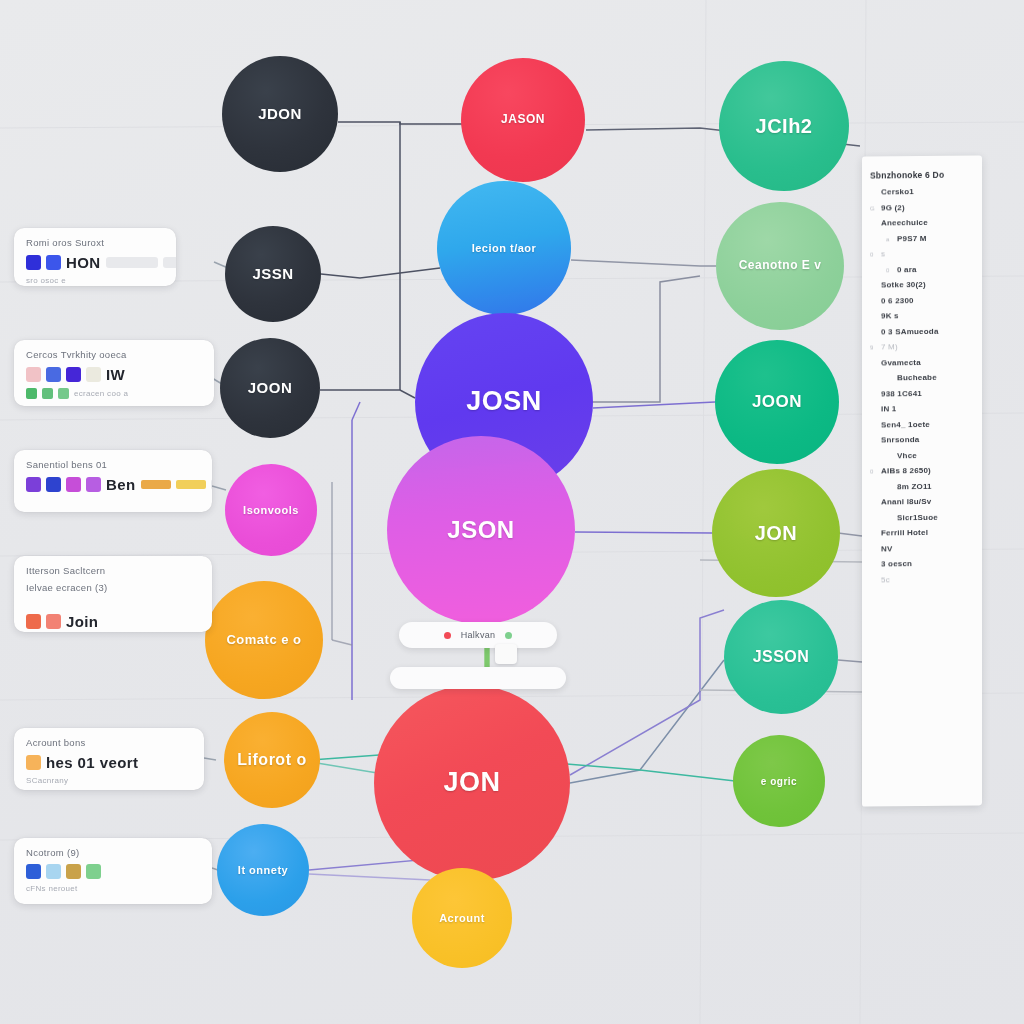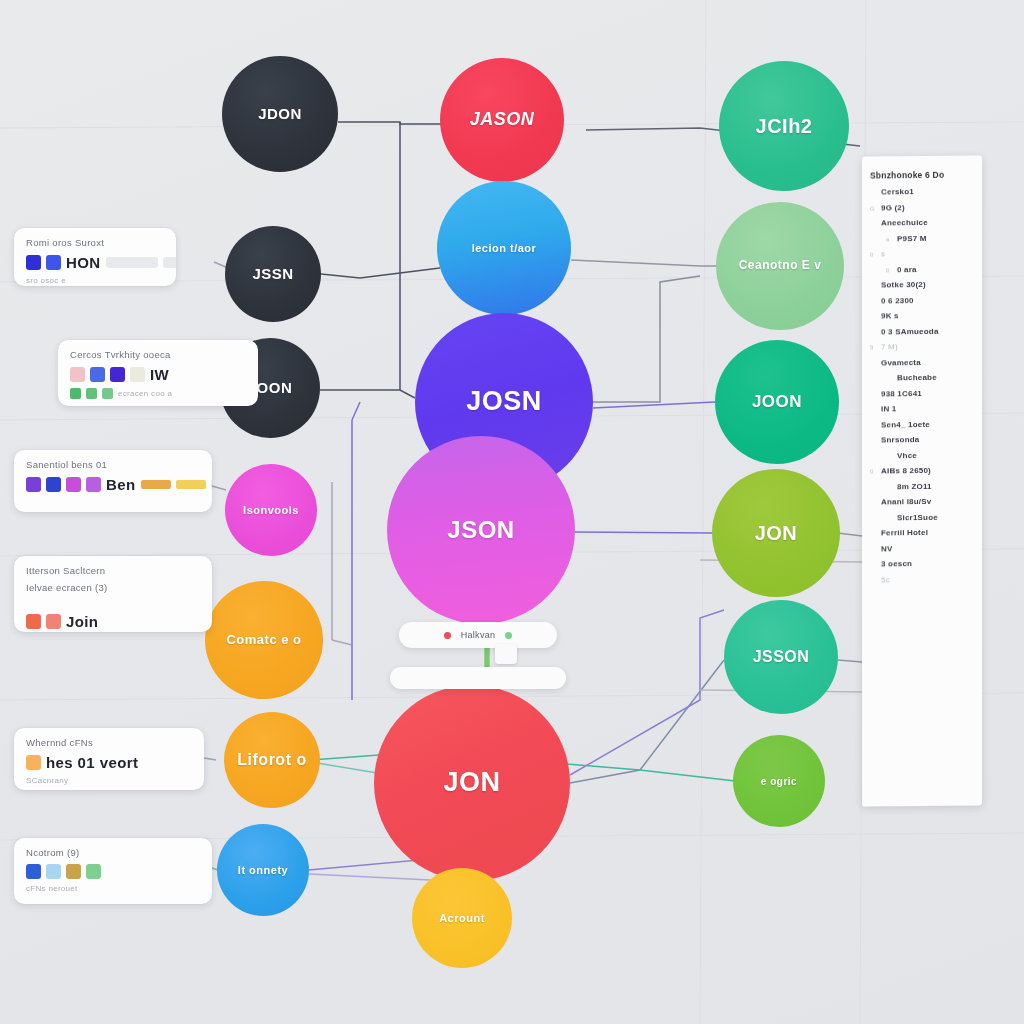--- a/index.html
+++ b/index.html
@@ -203,21 +203,21 @@
       </div>
       <div class="node n-orange" style="left: 205px; top: 581px; width: 118px; height: 118px; font-size: 13px;">
         <span class="lbl">Comatc e o</span>
       </div>
       <div class="node n-orange" style="left: 224px; top: 712px; width: 96px; height: 96px; font-size: 16px;">
         <span class="lbl">Liforot o</span>
       </div>
       <div class="node n-blue2" style="left: 217px; top: 824px; width: 92px; height: 92px; font-size: 11px;">
         <span class="lbl">It onnety</span>
       </div>
-      <div class="node n-red" style="left: 440px; top: 58px; width: 124px; height: 124px; font-size: 18px; font-style: italic;">
+      <div class="node n-red" style="left: 461px; top: 58px; width: 124px; height: 124px; font-size: 12px;">
         <span class="lbl">JASON</span>
       </div>
       <div class="node n-blue" style="left: 437px; top: 181px; width: 134px; height: 134px; font-size: 11px;">
         <span class="lbl">Iecion t/aor</span>
       </div>
       <div class="node n-violet" style="left: 415px; top: 313px; width: 178px; height: 178px; font-size: 27px;">
         <span class="lbl">JOSN</span>
       </div>
       <div class="node n-magenta" style="left: 387px; top: 436px; width: 188px; height: 188px; font-size: 24px;">
         <span class="lbl">JSON</span>
@@ -267,21 +267,21 @@
           <span class="sw" style="background: rgb(47, 47, 214);"></span>
           <span class="sw" style="background: rgb(61, 86, 232);"></span>
           <span class="c-main">HON</span>
           <span class="ghost" style="width: 52px;"></span>
           <span class="ghost" style="width: 38px;"></span>
         </div>
         <div class="c-row">
           <span class="c-sub">sro osoc e</span>
         </div>
       </div>
-      <div class="card" style="left: 14px; top: 340px; width: 200px; height: 66px; margin-left: 44px;">
+      <div class="card" style="left: 14px; top: 340px; width: 200px; height: 66px;">
         <div class="c-title">Cercos Tvrkhity ooeca</div>
         <div class="c-row">
           <span class="sw" style="background: rgb(240, 194, 198);"></span>
           <span class="sw" style="background: rgb(74, 106, 224);"></span>
           <span class="sw" style="background: rgb(69, 38, 212);"></span>
           <span class="sw" style="background: rgb(235, 234, 223);"></span>
           <span class="c-main">IW</span>
         </div>
         <div class="c-row">
           <span class="sw sm" style="background: rgb(79, 184, 107);"></span>
@@ -310,21 +310,21 @@
           <span class="sw" style="background: rgb(236, 107, 76);"></span>
           <span class="sw" style="background: rgb(240, 130, 117);"></span>
           <span class="c-main">Join</span>
         </div>
         <div class="c-row">
           <span class="sw sm" style="background: rgb(143, 166, 176);"></span>
           <span class="c-sub">Caccyal</span>
         </div>
       </div>
       <div class="card" style="left: 14px; top: 728px; width: 190px; height: 62px;">
-        <div class="c-title">Whernnd cFNs</div>
+        <div class="c-title">Acrount bons</div>
         <div class="c-row">
           <span class="sw" style="background: rgb(245, 179, 92);"></span>
           <span class="c-main">hes 01 veort</span>
         </div>
         <div class="c-row">
           <span class="c-sub">SCacnrany</span>
         </div>
       </div>
       <div class="card" style="left: 14px; top: 838px; width: 198px; height: 66px;">
         <div class="c-title">Ncotrom  (9)</div>

